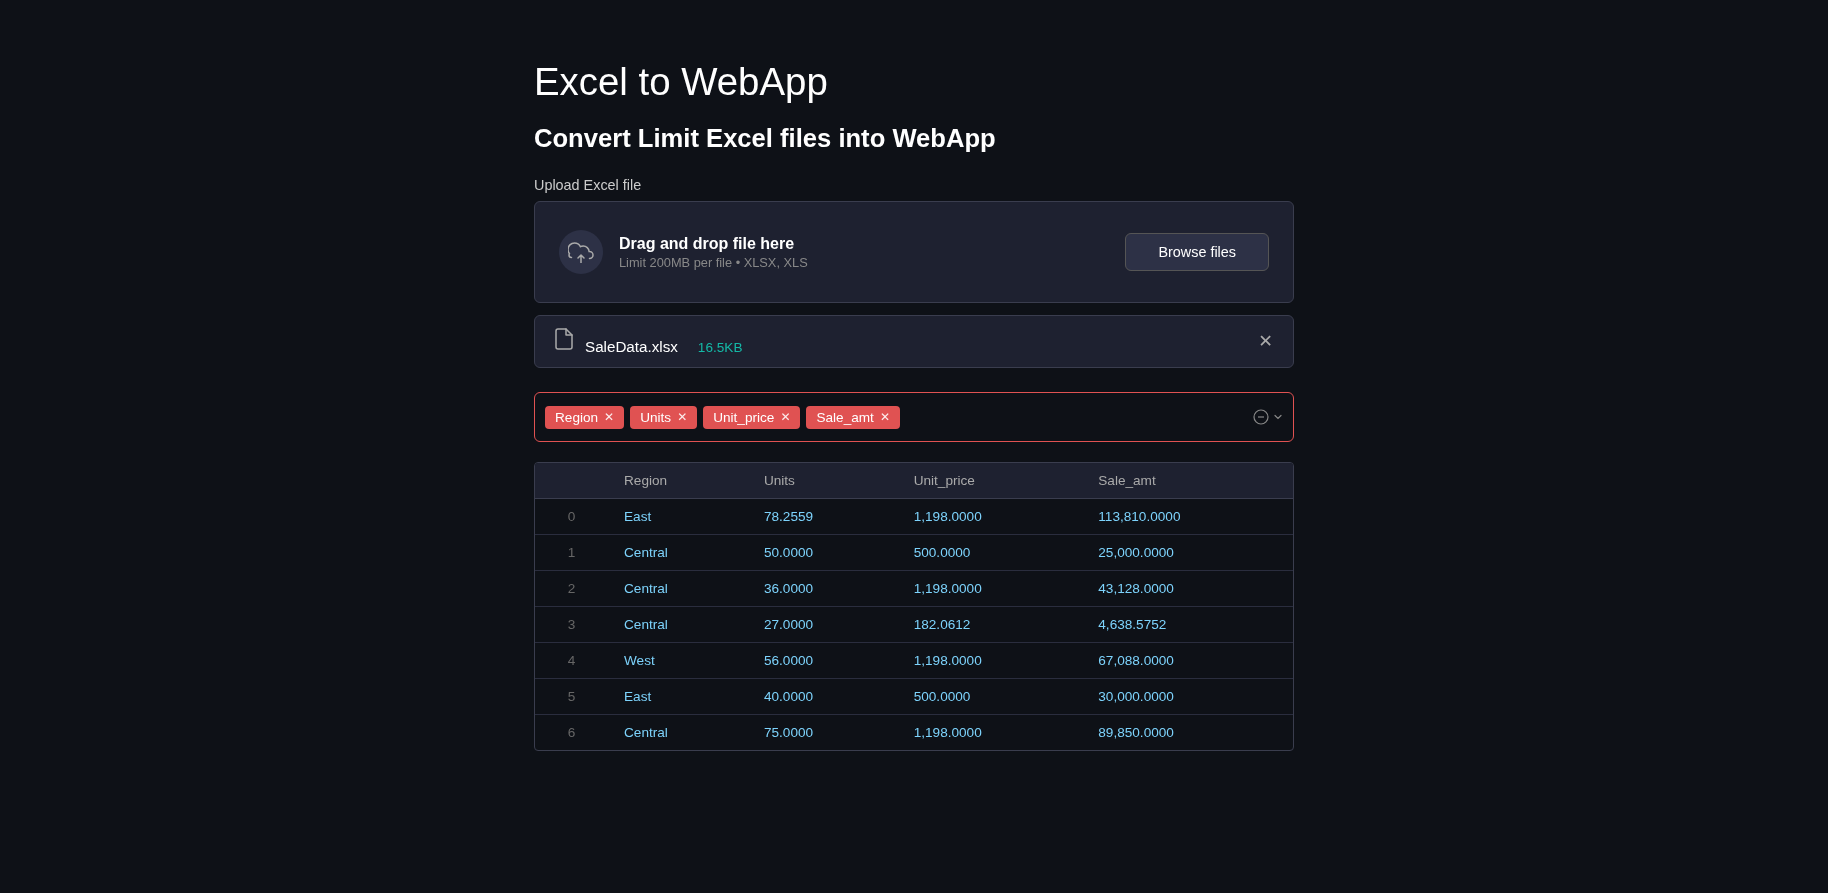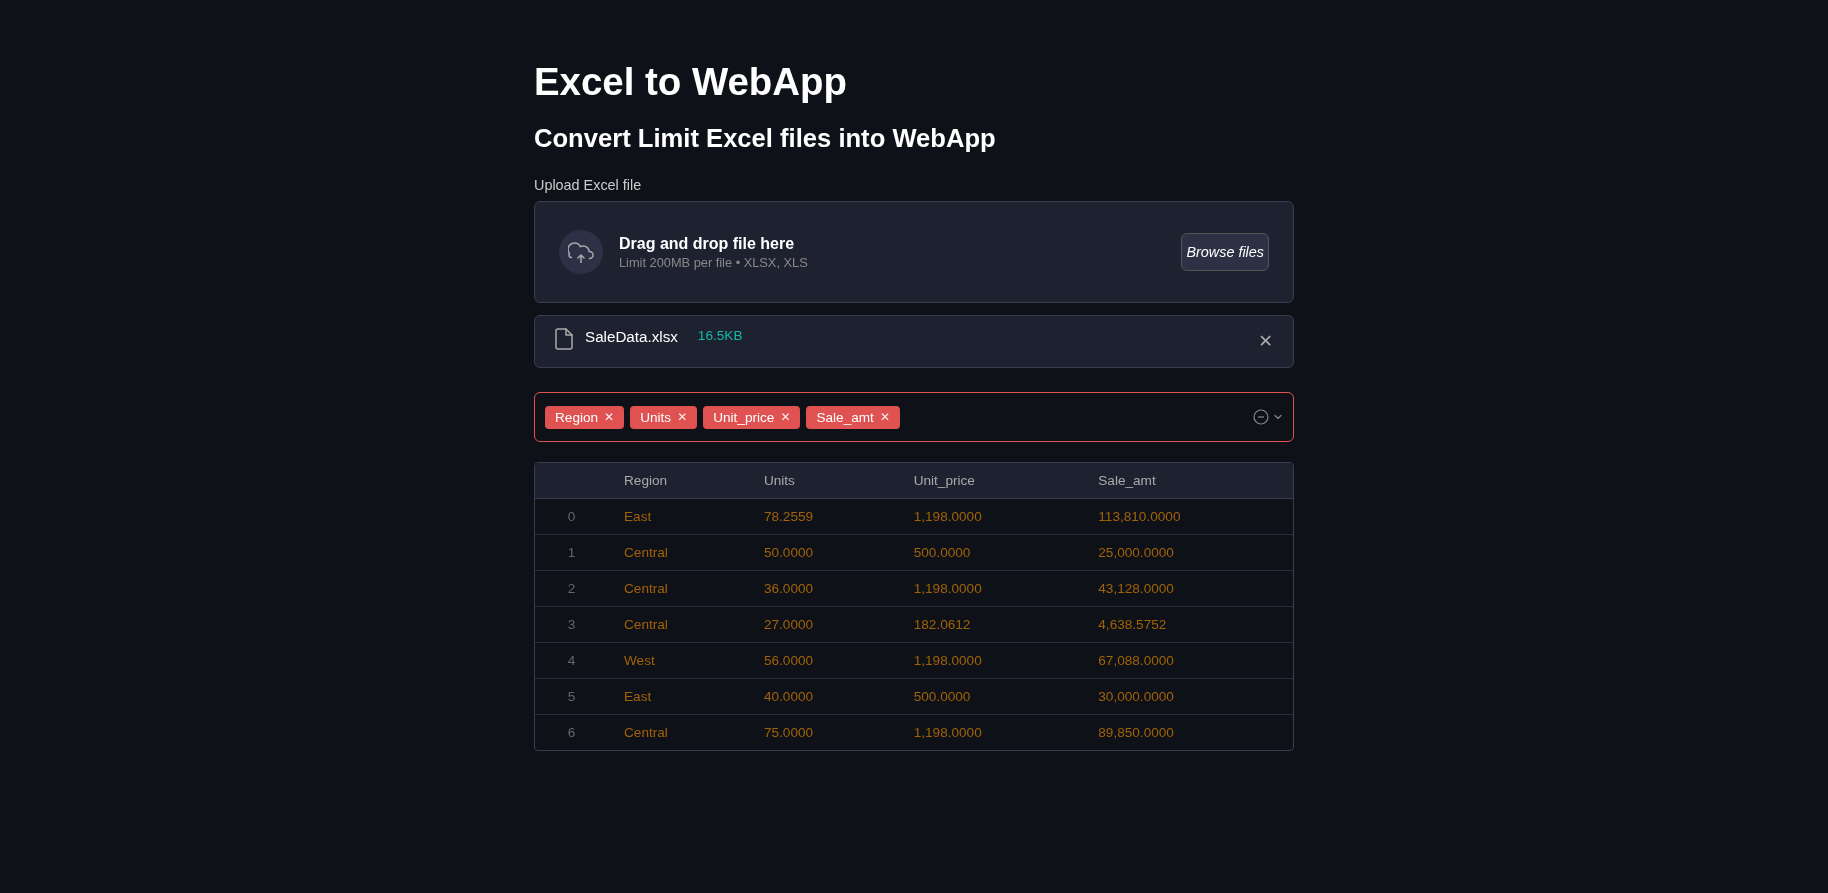--- a/index.html
+++ b/index.html
@@ -13,21 +13,21 @@
     }
 
     .page-container {
       max-width: 800px;
       margin: 0 auto;
       padding: 60px 20px 40px;
     }
 
     .app-title {
       font-size: 2.4rem;
-      font-weight: 700;
+      font-weight: 400;
       color: #ffffff;
       margin-bottom: 20px;
     }
 
     .subtitle {
       font-size: 1.6rem;
       font-weight: 700;
       color: #ffffff;
       margin-bottom: 24px;
     }
@@ -76,41 +76,40 @@
       font-size: 0.8rem;
       color: #888;
       margin-top: 2px;
     }
 
     .browse-btn {
       background-color: #2d3146;
       color: #ffffff;
       border: 1px solid #555;
       border-radius: 6px;
-      padding: 10px 4px;
+      padding: 10px 32px;
       font-size: 0.9rem;
       cursor: pointer;
       white-space: nowrap;
-      font-style: italic;
     }
 
     .file-item {
       background-color: #1e2130;
       border: 1px solid #3a3d4e;
       border-radius: 6px;
       padding: 12px 20px;
       display: flex;
       align-items: center;
       justify-content: space-between;
       margin-bottom: 24px;
     }
 
     .file-item-left {
       display: flex;
-      align-items: flex-start;
+      align-items: flex-end;
       gap: 12px;
     }
 
     .file-icon {
       color: #aaa;
       font-size: 1.2rem;
     }
 
     .file-name {
       font-size: 0.95rem;
@@ -208,21 +207,21 @@
     tbody tr {
       border-bottom: 1px solid #2a2d3e;
     }
 
     tbody tr:last-child {
       border-bottom: none;
     }
 
     tbody td {
       padding: 10px 16px;
-      color: #a16207;
+      color: #7dd3fc;
     }
 
     .row-index {
       color: #666;
       text-align: center;
     }
 
     .col-index-header {
       color: #555;
     }

